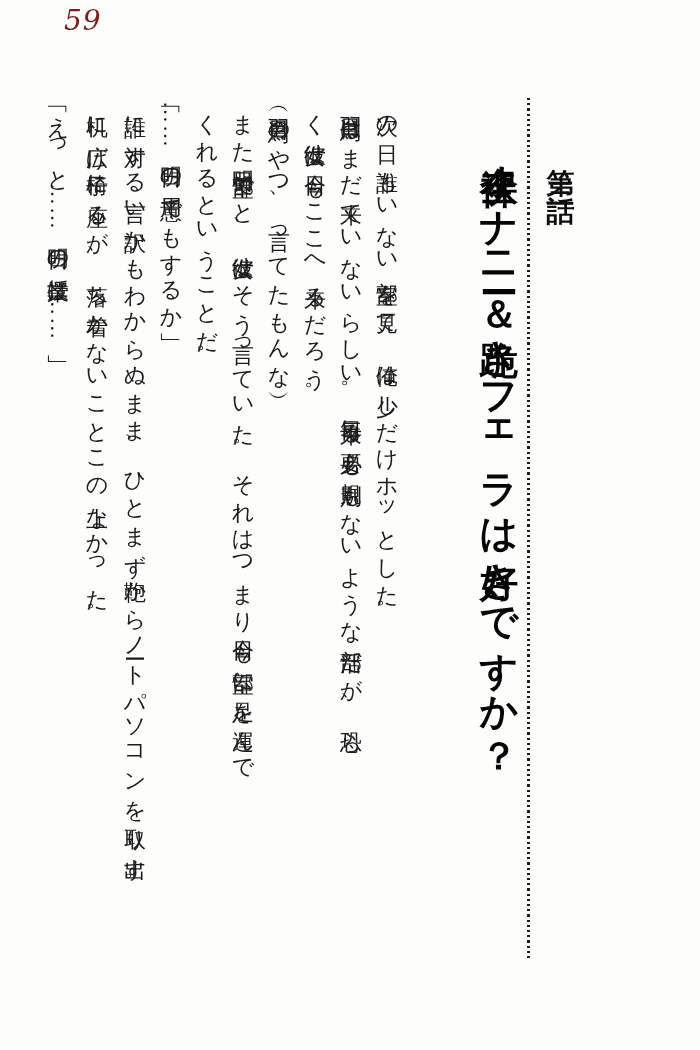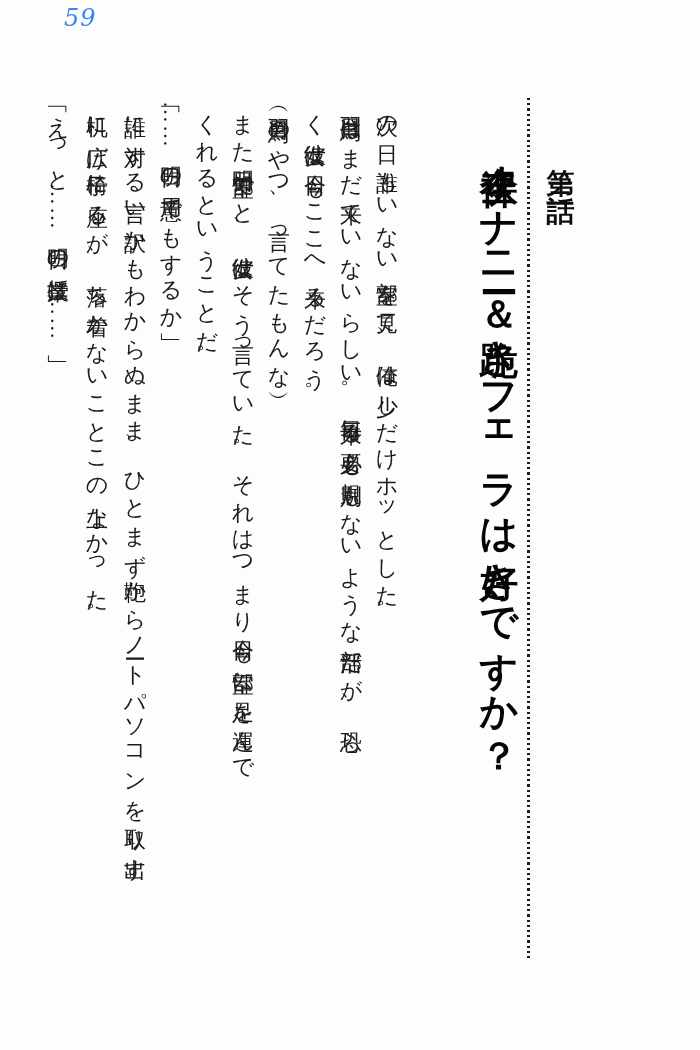--- a/index.html
+++ b/index.html
@@ -19,24 +19,24 @@
   .vtext {
     position: absolute;
     writing-mode: vertical-rl;
     text-orientation: mixed;
     white-space: nowrap;
   }
   #page-number {
     position: absolute;
     left: 64px;
     top: 4px;
-    font-size: 24px;
+    font-size: 28px;
     font-style: italic;
     font-family: "DejaVu Serif", "Liberation Serif", serif;
-    color: #3b82f6;
+    color: #7f1d1d;
     letter-spacing: 1px;
   }
   #chapter-label {
     left: 544px;
     top: 146px;
     width: 32px;
     font-size: 28px;
     line-height: 32px;
     letter-spacing: 14px;
     font-weight: bold;

